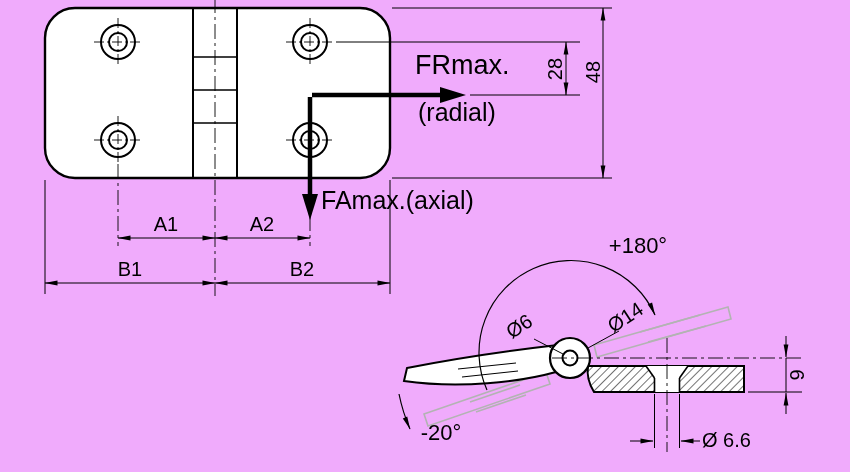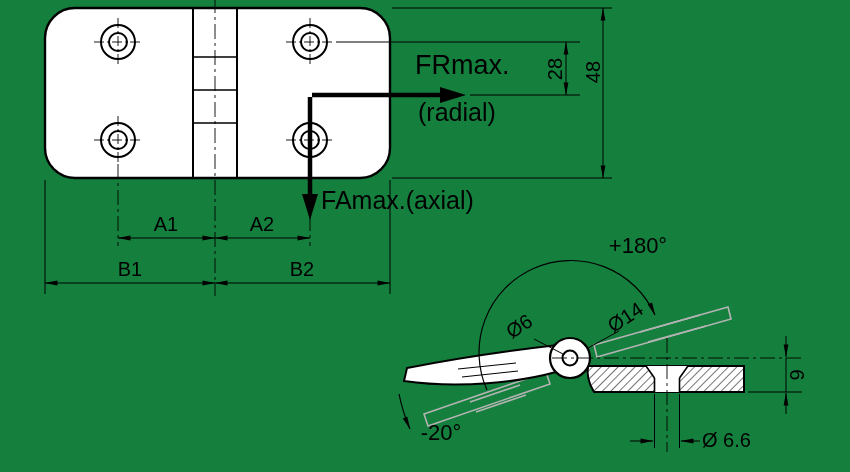--- a/index.html
+++ b/index.html
@@ -1,16 +1,16 @@
 <!DOCTYPE html>
 <html><head>
 <meta charset="utf-8">
 <style>
   html,body{margin:0;padding:0;background:#fff;}
-  .canvas{position:relative;width:850px;height:472px;background:#15803d;overflow:hidden;
+  .canvas{position:relative;width:850px;height:472px;background:#f0abfc;overflow:hidden;
           font-family:"Liberation Sans",sans-serif;}
   svg text{font-family:"Liberation Sans","DejaVu Sans",sans-serif;}
 </style>
 </head>
 <body>
 
 <div class="canvas">
 <svg width="850" height="472" viewBox="0 0 850 472">
   <defs>
     <marker id="dimArrow" viewBox="0 0 14 6" refX="13" refY="3" markerWidth="14" markerHeight="6" markerUnits="userSpaceOnUse" orient="auto-start-reverse">

